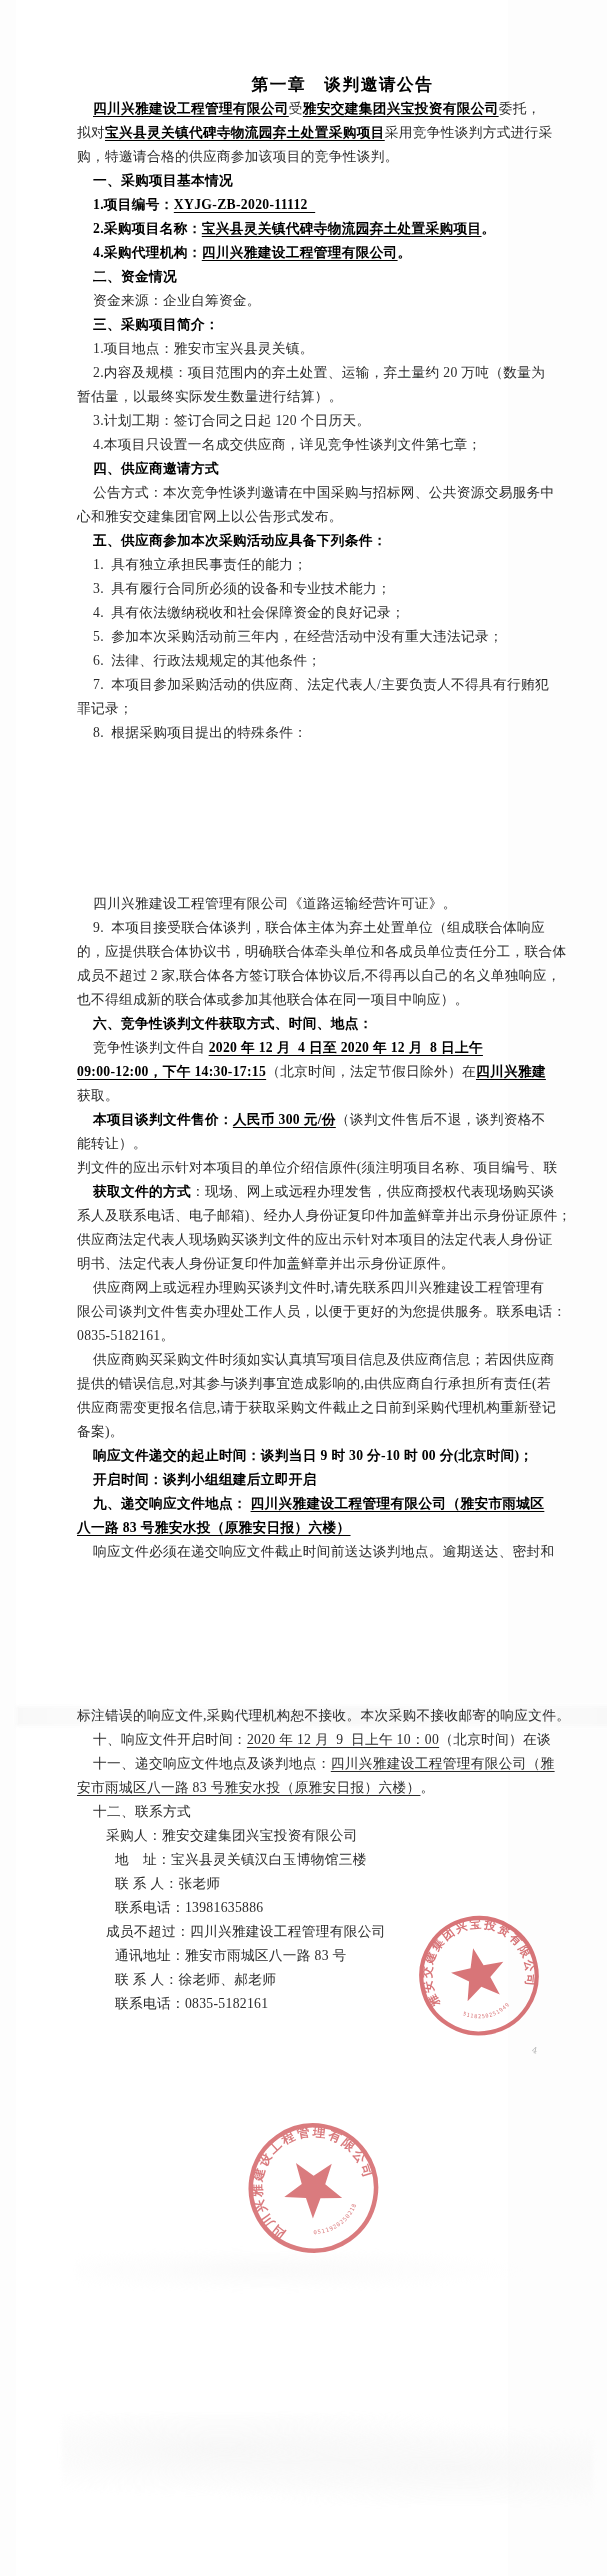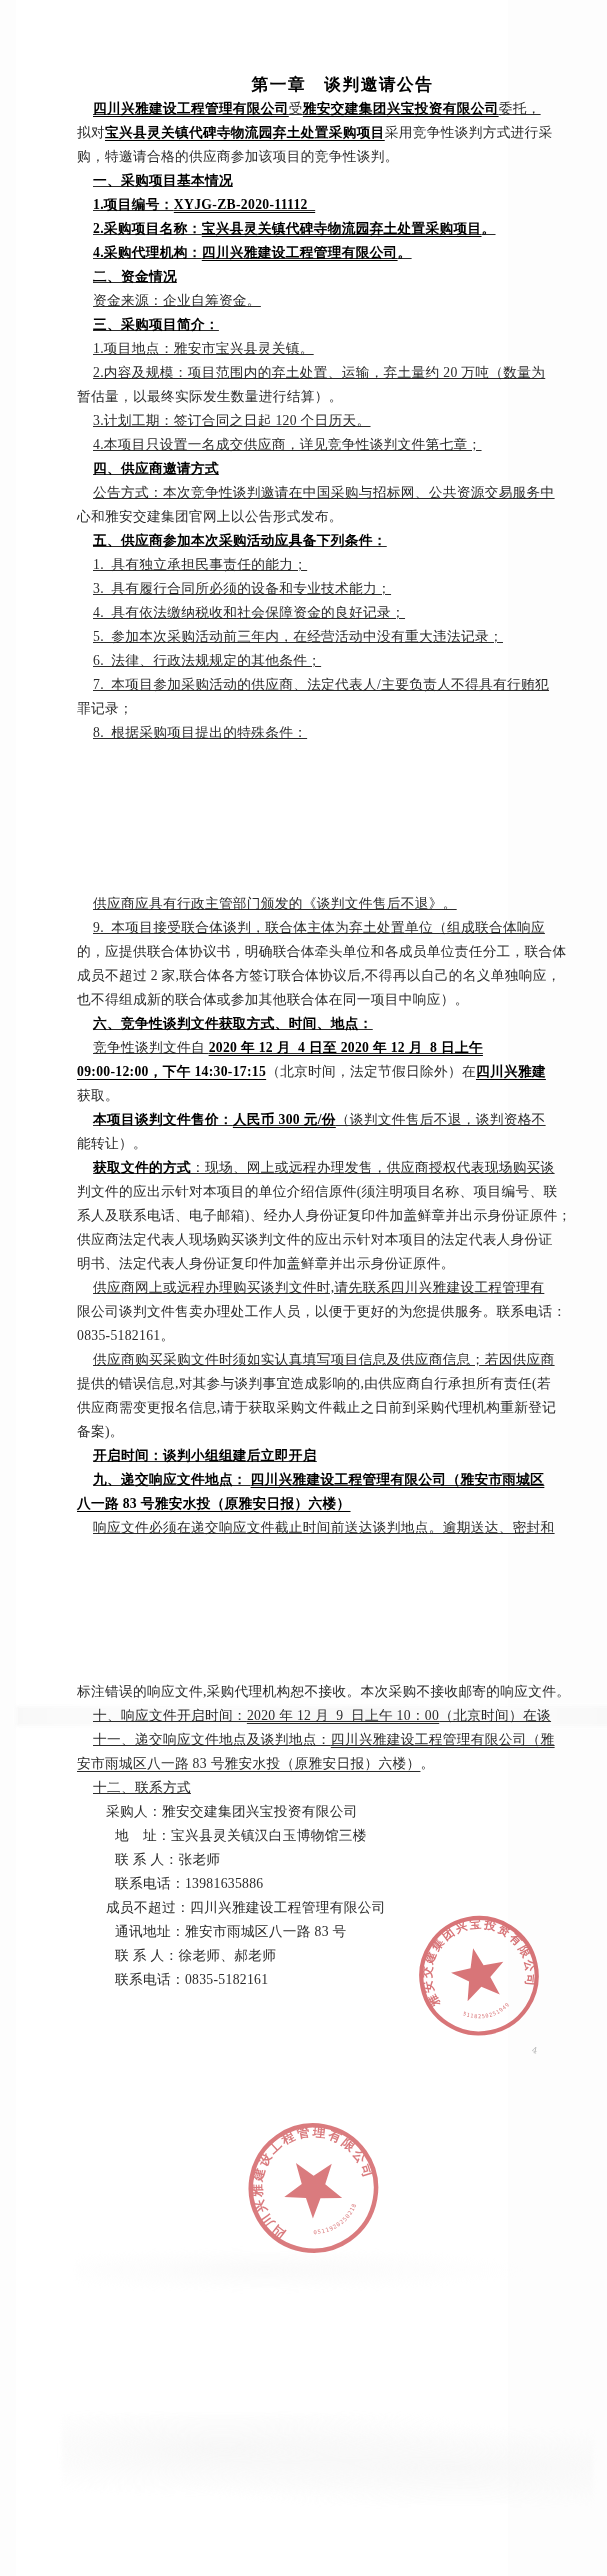--- a/index.html
+++ b/index.html
@@ -12,21 +12,21 @@
   .doc-body{
     position:absolute;left:61px;top:0;width:531px;padding-top:72px;
     font-size:13.7px;color:#2b2b2b;letter-spacing:0.3px;
   }
   .doc-title{
     height:25px;line-height:25px;text-align:center;
     font-size:16.7px;font-weight:bold;color:#000;letter-spacing:1.5px;
     margin-bottom:0;
   }
   .line{height:24px;line-height:24px;white-space:pre;}
-  .ind2{padding-left:16px;text-decoration:underline;}
+  .ind2{padding-left:16px;}
   .ind3{padding-left:29px;}
   .ind4{padding-left:38px;}
   .b{font-weight:bold;color:#000;}
   .u{text-decoration:underline;text-underline-offset:3px;text-decoration-thickness:0.9px;}
   .seal{position:absolute;opacity:0.82;mix-blend-mode:multiply;}
   .seal-ring{fill:none;stroke:#d0565a;stroke-width:5.5;}
   .seal-star{fill:#d0565a;}
   .seal-text{fill:#d0565a;font-size:15.5px;font-weight:bold;
     font-family:"Liberation Serif","DejaVu Serif",serif;}
   .seal-digits{fill:#d0565a;font-size:7px;letter-spacing:1px;
@@ -73,43 +73,44 @@
       <div class="line"><span class="">心和雅安交建集团官网上以公告形式发布。</span></div>
       <div class="line ind2"><span class="b ">五、供应商参加本次采购活动应具备下列条件：</span></div>
       <div class="line ind2"><span class="">1.  具有独立承担民事责任的能力；</span></div>
       <div class="line ind2"><span class="">3.  具有履行合同所必须的设备和专业技术能力；</span></div>
       <div class="line ind2"><span class="">4.  具有依法缴纳税收和社会保障资金的良好记录；</span></div>
       <div class="line ind2"><span class="">5.  参加本次采购活动前三年内，在经营活动中没有重大违法记录；</span></div>
       <div class="line ind2"><span class="">6.  法律、行政法规规定的其他条件；</span></div>
       <div class="line ind2"><span class="">7.  本项目参加采购活动的供应商、法定代表人/主要负责人不得具有行贿犯</span></div>
       <div class="line"><span class="">罪记录；</span></div>
       <div class="line ind2"><span class="">8.  根据采购项目提出的特殊条件：</span></div>
-      <div class="line ind2" style="margin-top: 147px;"><span class="">供应商应具有行政主管部门颁发的《谈判文件售后不退》。</span></div>
+      <div class="line ind2" style="margin-top: 147px;"><span class="">四川兴雅建设工程管理有限公司《道路运输经营许可证》。</span></div>
       <div class="line ind2"><span class="">9.  本项目接受联合体谈判，联合体主体为弃土处置单位（组成联合体响应</span></div>
       <div class="line"><span class="">的，应提供联合体协议书，明确联合体牵头单位和各成员单位责任分工，联合体</span></div>
       <div class="line"><span class="">成员不超过 2 家,联合体各方签订联合体协议后,不得再以自己的名义单独响应，</span></div>
       <div class="line"><span class="">也不得组成新的联合体或参加其他联合体在同一项目中响应）。</span></div>
       <div class="line ind2"><span class="b ">六、竞争性谈判文件获取方式、时间、地点：</span></div>
       <div class="line ind2"><span class="">竞争性谈判文件自 </span><span class="b u">2020 年 12 月  4 日至 2020 年 12 月  8 日上午</span></div>
       <div class="line"><span class="b u">09:00-12:00，下午 14:30-17:15</span><span class="">（北京时间，法定节假日除外）在</span><span class="b u">四川兴雅建</span></div>
       <div class="line"><span class="">获取。</span></div>
       <div class="line ind2"><span class="b ">本项目谈判文件售价：</span><span class="b u">人民币 300 元/份</span><span class="">（谈判文件售后不退，谈判资格不</span></div>
       <div class="line"><span class="">能转让）。</span></div>
+      <div class="line"><span class="">判文件的应出示针对本项目的单位介绍信原件(须注明项目名称、项目编号、联</span></div>
       <div class="line ind2"><span class="b ">获取文件的方式</span><span class="">：现场、网上或远程办理发售，供应商授权代表现场购买谈</span></div>
-      <div class="line"><span class="">判文件的应出示针对本项目的单位介绍信原件(须注明项目名称、项目编号、联</span></div>
       <div class="line"><span class="">系人及联系电话、电子邮箱)、经办人身份证复印件加盖鲜章并出示身份证原件；</span></div>
       <div class="line"><span class="">供应商法定代表人现场购买谈判文件的应出示针对本项目的法定代表人身份证</span></div>
       <div class="line"><span class="">明书、法定代表人身份证复印件加盖鲜章并出示身份证原件。</span></div>
       <div class="line ind2"><span class="">供应商网上或远程办理购买谈判文件时,请先联系四川兴雅建设工程管理有</span></div>
       <div class="line"><span class="">限公司谈判文件售卖办理处工作人员，以便于更好的为您提供服务。联系电话：</span></div>
       <div class="line"><span class="">0835-5182161。</span></div>
       <div class="line ind2"><span class="">供应商购买采购文件时须如实认真填写项目信息及供应商信息；若因供应商</span></div>
       <div class="line"><span class="">提供的错误信息,对其参与谈判事宜造成影响的,由供应商自行承担所有责任(若</span></div>
       <div class="line"><span class="">供应商需变更报名信息,请于获取采购文件截止之日前到采购代理机构重新登记</span></div>
       <div class="line"><span class="">备案)。</span></div>
+      <div class="line ind2"><span class="b ">响应文件递交的起止时间：谈判当日 9 时 30 分-10 时 00 分(北京时间)；</span></div>
       <div class="line ind2"><span class="b ">开启时间：谈判小组组建后立即开启</span></div>
       <div class="line ind2"><span class="b ">九、递交响应文件地点： </span><span class="b u">四川兴雅建设工程管理有限公司（雅安市雨城区</span></div>
       <div class="line"><span class="b u">八一路 83 号雅安水投（原雅安日报）六楼）</span></div>
       <div class="line ind2"><span class="">响应文件必须在递交响应文件截止时间前送达谈判地点。逾期送达、密封和</span></div>
       <div class="line" style="margin-top: 140px;"><span class="">标注错误的响应文件,采购代理机构恕不接收。本次采购不接收邮寄的响应文件。</span></div>
       <div class="line ind2"><span class="">十、响应文件开启时间：</span><span class="u">2020 年 12 月  9  日上午 10：00</span><span class="">（北京时间）在谈</span></div>
       <div class="line ind2"><span class="">十一、递交响应文件地点及谈判地点：</span><span class="u">四川兴雅建设工程管理有限公司（雅</span></div>
       <div class="line"><span class="u">安市雨城区八一路 83 号雅安水投（原雅安日报）六楼）</span><span class="">。</span></div>
       <div class="line ind2"><span class="">十二、联系方式</span></div>
       <div class="line ind3"><span class="">采购人：雅安交建集团兴宝投资有限公司</span></div>

